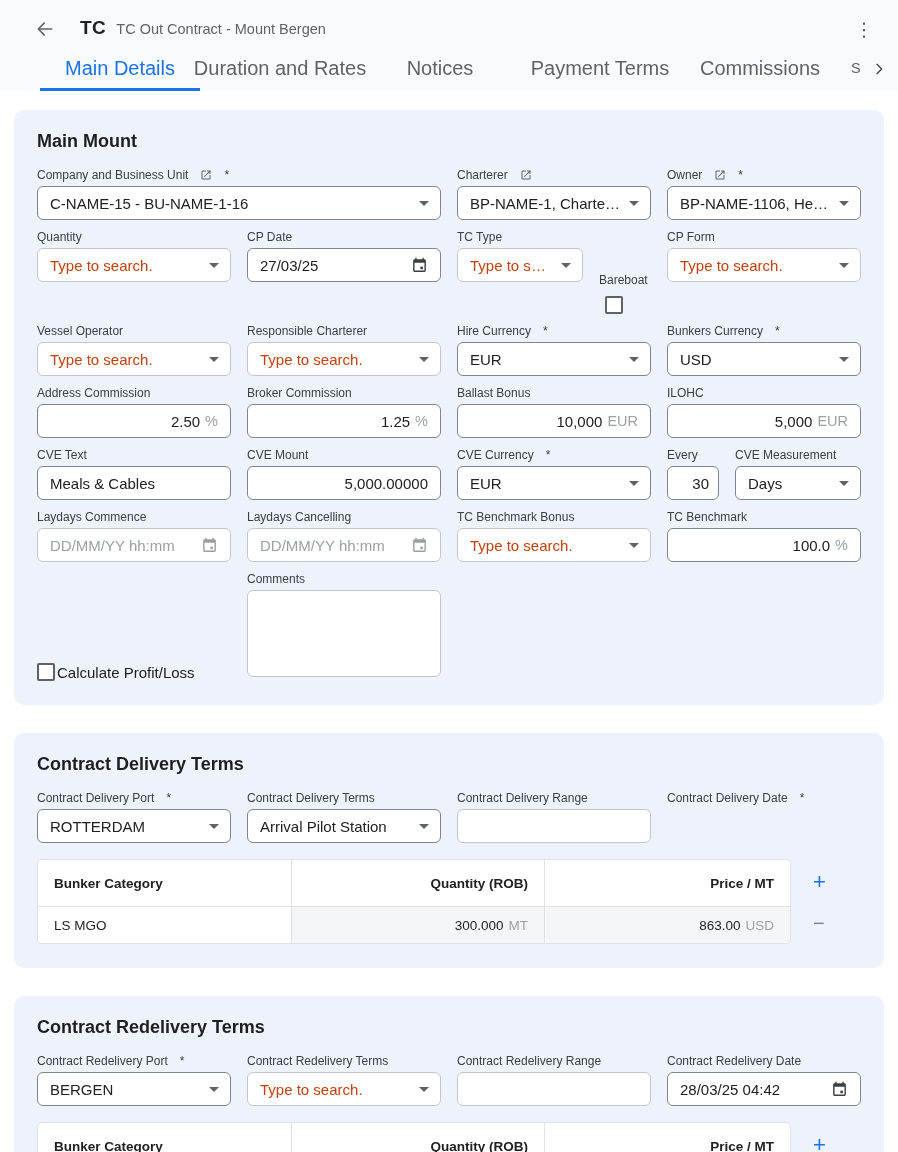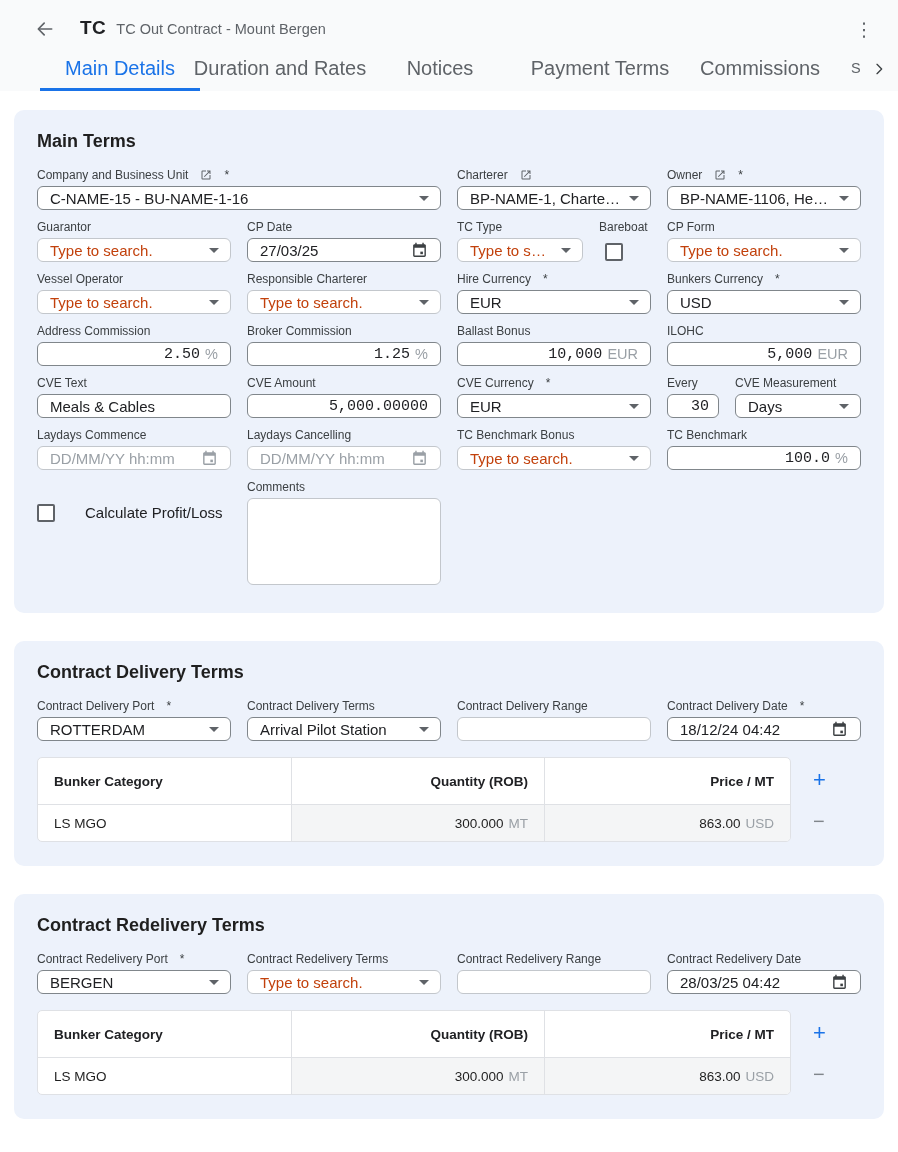--- a/index.html
+++ b/index.html
@@ -32,41 +32,41 @@
   .row { display:flex; gap:16px; padding:0 23px; margin-bottom:10px; }
   .col  { width:194px; flex:0 0 194px; }
   .col2 { width:404px; flex:0 0 404px; }
   .subrow { display:flex; gap:16px; }
 
   .f-label { font-size:12px; color:#3c4043; margin-bottom:4px; display:flex; align-items:center; gap:12px; white-space:nowrap; }
   .req { color:#3c4043; }
   .req:empty { display:none; }
   .ext-icon svg { width:12px; height:12px; fill:#5f6368; display:block; }
 
-  .box { position:relative; height:24px; background:#fff; border:1px solid #80868b; border-radius:6px; display:flex; align-items:center; padding:0 12px; font-size:15px; color:#202124; overflow:hidden; }
+  .box { position:relative; height:34px; background:#fff; border:1px solid #80868b; border-radius:6px; display:flex; align-items:center; padding:0 12px; font-size:15px; color:#202124; overflow:hidden; }
   .box.empty { border-color:#c3c7cc; }
   .box.select { cursor:pointer; padding-right:28px; }
   .val { white-space:nowrap; overflow:hidden; text-overflow:ellipsis; }
   .val.ph { color:#c2410c; }
   .caret { position:absolute; right:11px; top:50%; margin-top:-2px; width:0; height:0; border-left:5px solid transparent; border-right:5px solid transparent; border-top:5px solid #5f6368; }
   .box input { border:none; outline:none; background:transparent; font-family:inherit; font-size:15px; color:#202124; width:100%; min-width:0; padding:0; }
   .box input::placeholder { color:#9aa0a6; }
-  .box.num input { text-align:right;font-family:Liberation Mono, monospace; }
+  .box.num input { text-align:right; }
   .suffix { color:#9aa0a6; margin-left:5px; font-size:14.5px; white-space:nowrap; }
   .suffix:empty { display:none; }
   .cal { margin-left:auto; flex:0 0 auto; display:flex; }
   .cal svg { width:17px; height:17px; fill:#3c4043; }
   .box.empty .cal svg { fill:#9aa0a6; }
 
   .checkbox { width:18px; height:18px; border:2px solid #5f6368; border-radius:2px; background:#fff; cursor:pointer; flex:0 0 auto; }
-  .bareboat-wrap { width:52px; flex:0 0 52px; }
+  .bareboat-wrap { width:52px; flex:0 0 52px;margin-top:43px; }
   .bareboat-wrap .checkbox { margin:9px 0 0 6px; }
 
   .pl-row { padding:0 23px; display:flex; gap:16px; margin-top:2px; }
-  .pl-check { width:194px; flex:0 0 194px; display:flex; align-items:flex-start; gap:30px; margin-top:24px; font-size:15px; color:#202124; }
+  .pl-check { width:194px; flex:0 0 194px; display:flex; align-items:flex-end; gap:2px; margin-top:24px; font-size:15px; color:#202124; }
   textarea.comments { width:194px; height:87px; border:1px solid #c3c7cc; border-radius:6px; background:#fff; resize:none; font-family:inherit; font-size:14px; padding:8px 10px; outline:none; }
 
   
   .table-wrap { display:flex; padding:0 23px; margin-top:16px; }
   .btable { width:754px; flex:0 0 754px; background:#fff; border:1px solid #dfe1e5; border-radius:5px; overflow:hidden; }
   .brow { display:flex; }
   .bhead { border-bottom:1px solid #dfe1e5; }
   .bcell { padding:0 16px; display:flex; align-items:center; min-height:36px; font-size:13.5px; }
   .bhead .bcell { min-height:46px; font-weight:700; color:#202124; }
   .c1 { width:253px; flex:0 0 253px; }
@@ -106,21 +106,21 @@
       <svg viewBox="0 0 24 24" fill="none" stroke-width="2" stroke-linecap="round" stroke-linejoin="round">
           <polyline points="9 5 16 12 9 19"></polyline>
         </svg>
     </div>
   </div>
 </div>
 
 <div class="content">
 
   <div class="card">
-    <div class="card-title">Main Terms</div>
+    <div class="card-title">Main Mount</div>
 
     <div class="row">
       <div class="col2">
         <div class="f-label">
             <span>Company and Business Unit</span>
             <span class="ext-icon">
               <svg viewBox="0 0 24 24">
                 <path d="M19 19H5V5h7V3H5a2 2 0 0 0-2 2v14a2 2 0 0 0 2 2h14c1.1 0 2-.9 2-2v-7h-2v7zM14 3v2h3.59l-9.83 9.83 1.41 1.41L19 6.41V10h2V3h-7z"></path>
               </svg>
             </span>
@@ -158,21 +158,21 @@
         <div class="box select">
             <span class="val">BP-NAME-1106, Head …</span>
             <span class="caret"></span>
           </div>
       </div>
     </div>
 
     <div class="row">
       <div class="col">
         <div class="f-label">
-            <span>Guarantor</span>
+            <span>Quantity</span>
           </div>
         <div class="box select empty">
             <span class="val ph">Type to search.</span>
             <span class="caret"></span>
           </div>
       </div>
       <div class="col">
         <div class="f-label">
             <span>CP Date</span>
           </div>
@@ -300,21 +300,21 @@
       <div class="col">
         <div class="f-label">
             <span>CVE Text</span>
           </div>
         <div class="box">
             <input value="Meals &amp; Cables" style="">
           </div>
       </div>
       <div class="col">
         <div class="f-label">
-            <span>CVE Amount</span>
+            <span>CVE Mount</span>
           </div>
         <div class="box num">
             <input value="5,000.00000" style="">
           </div>
       </div>
       <div class="col">
         <div class="f-label">
             <span>CVE Currency</span>
             <span class="req">*</span>
           </div>
@@ -436,29 +436,20 @@
             <span>Contract Delivery Range</span>
           </div>
         <div class="box empty">
             <input value="" style="">
           </div>
       </div>
       <div class="col">
         <div class="f-label">
             <span>Contract Delivery Date</span>
             <span class="req">*</span>
-          </div>
-        <div class="box">
-            <input value="18/12/24 04:42" style="">
-            <span class="cal">
-              <svg viewBox="0 0 24 24">
-                <path d="M19 3h-1V1h-2v2H8V1H6v2H5c-1.11 0-2 .9-2 2v14c0 1.1.89 2 2 2h14c1.1 0 2-.9 2-2V5c0-1.1-.9-2-2-2zm0 16H5V8h14v11z"></path>
-                <rect x="13.2" y="13.6" width="3.6" height="3.6"></rect>
-              </svg>
-            </span>
           </div>
       </div>
     </div>
 
     <div class="table-wrap">
       <div class="btable">
         <div class="brow bhead">
           <div class="bcell c1">Bunker Category</div>
           <div class="bcell c2">Quantity (ROB)</div>
           <div class="bcell c3">Price / MT</div>

